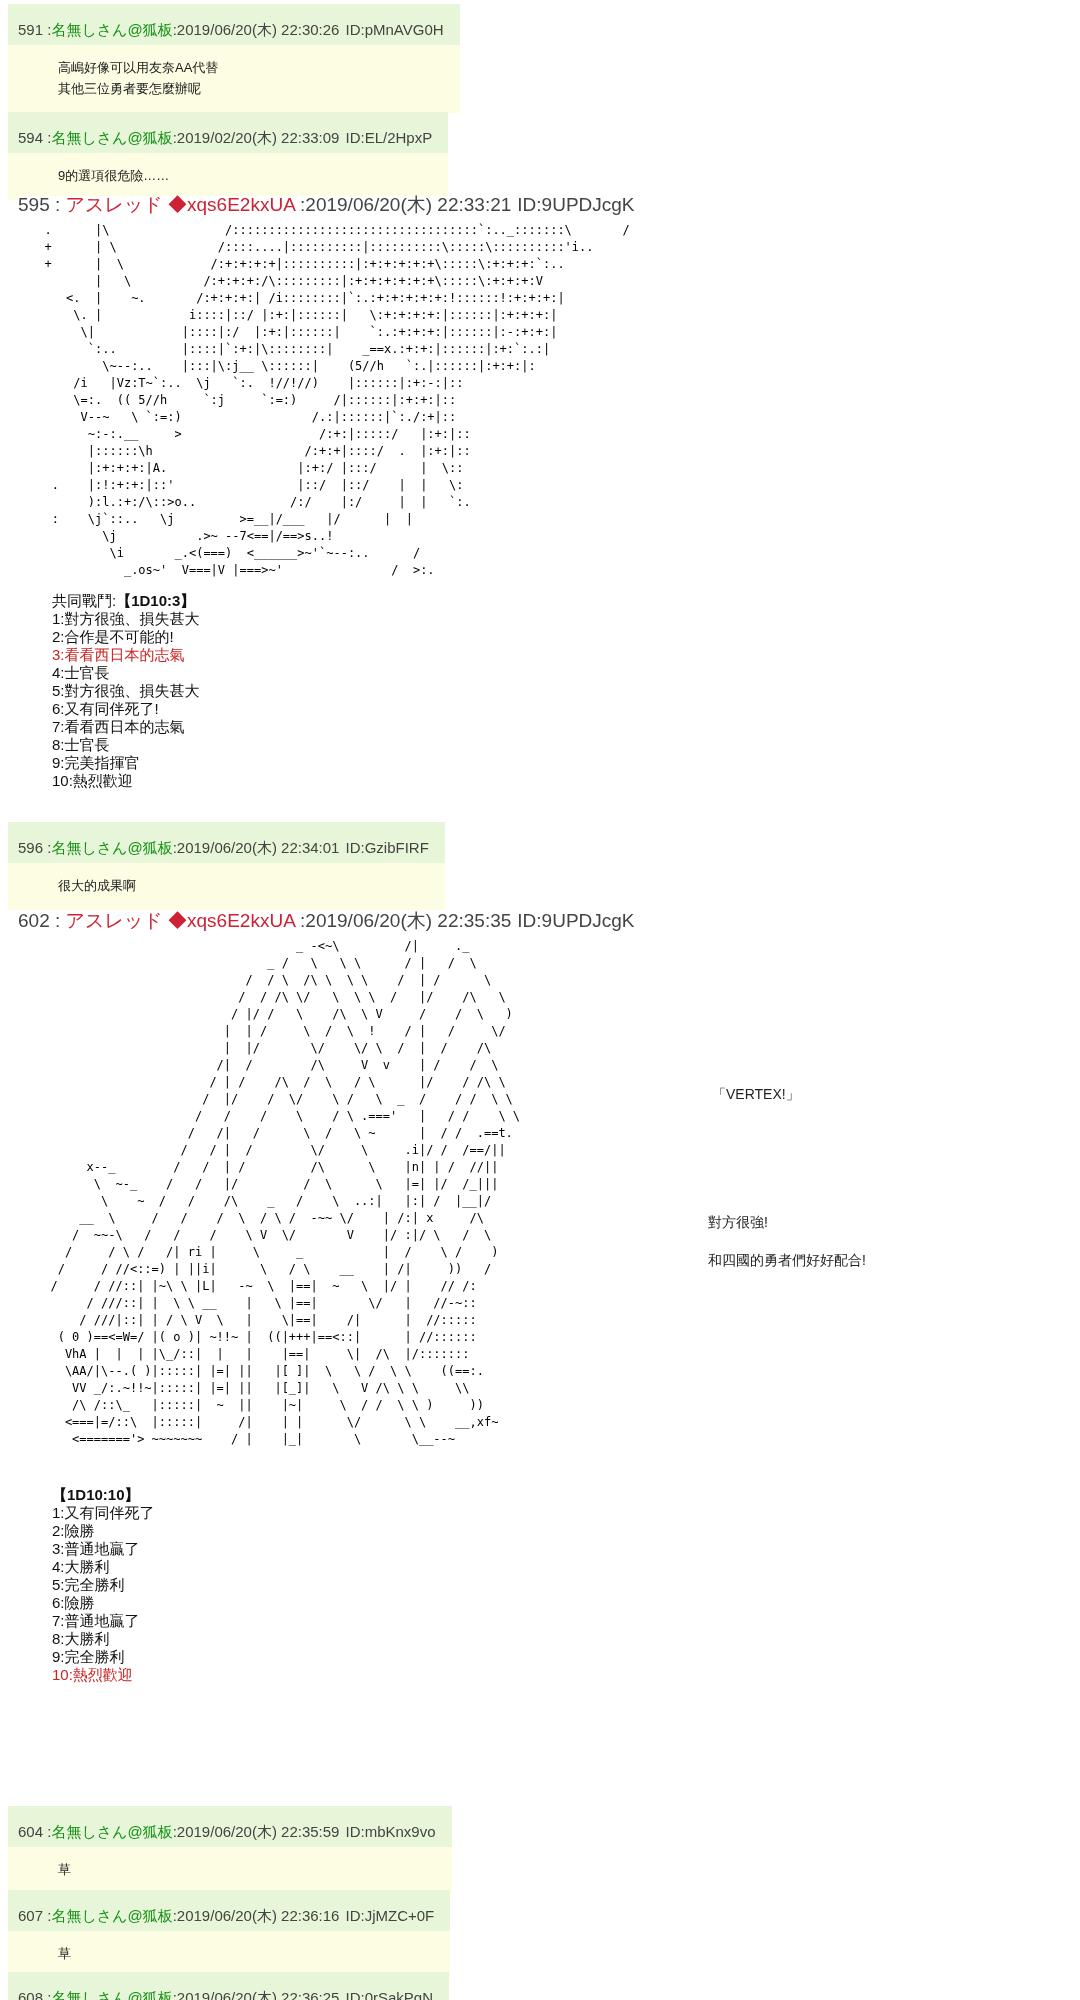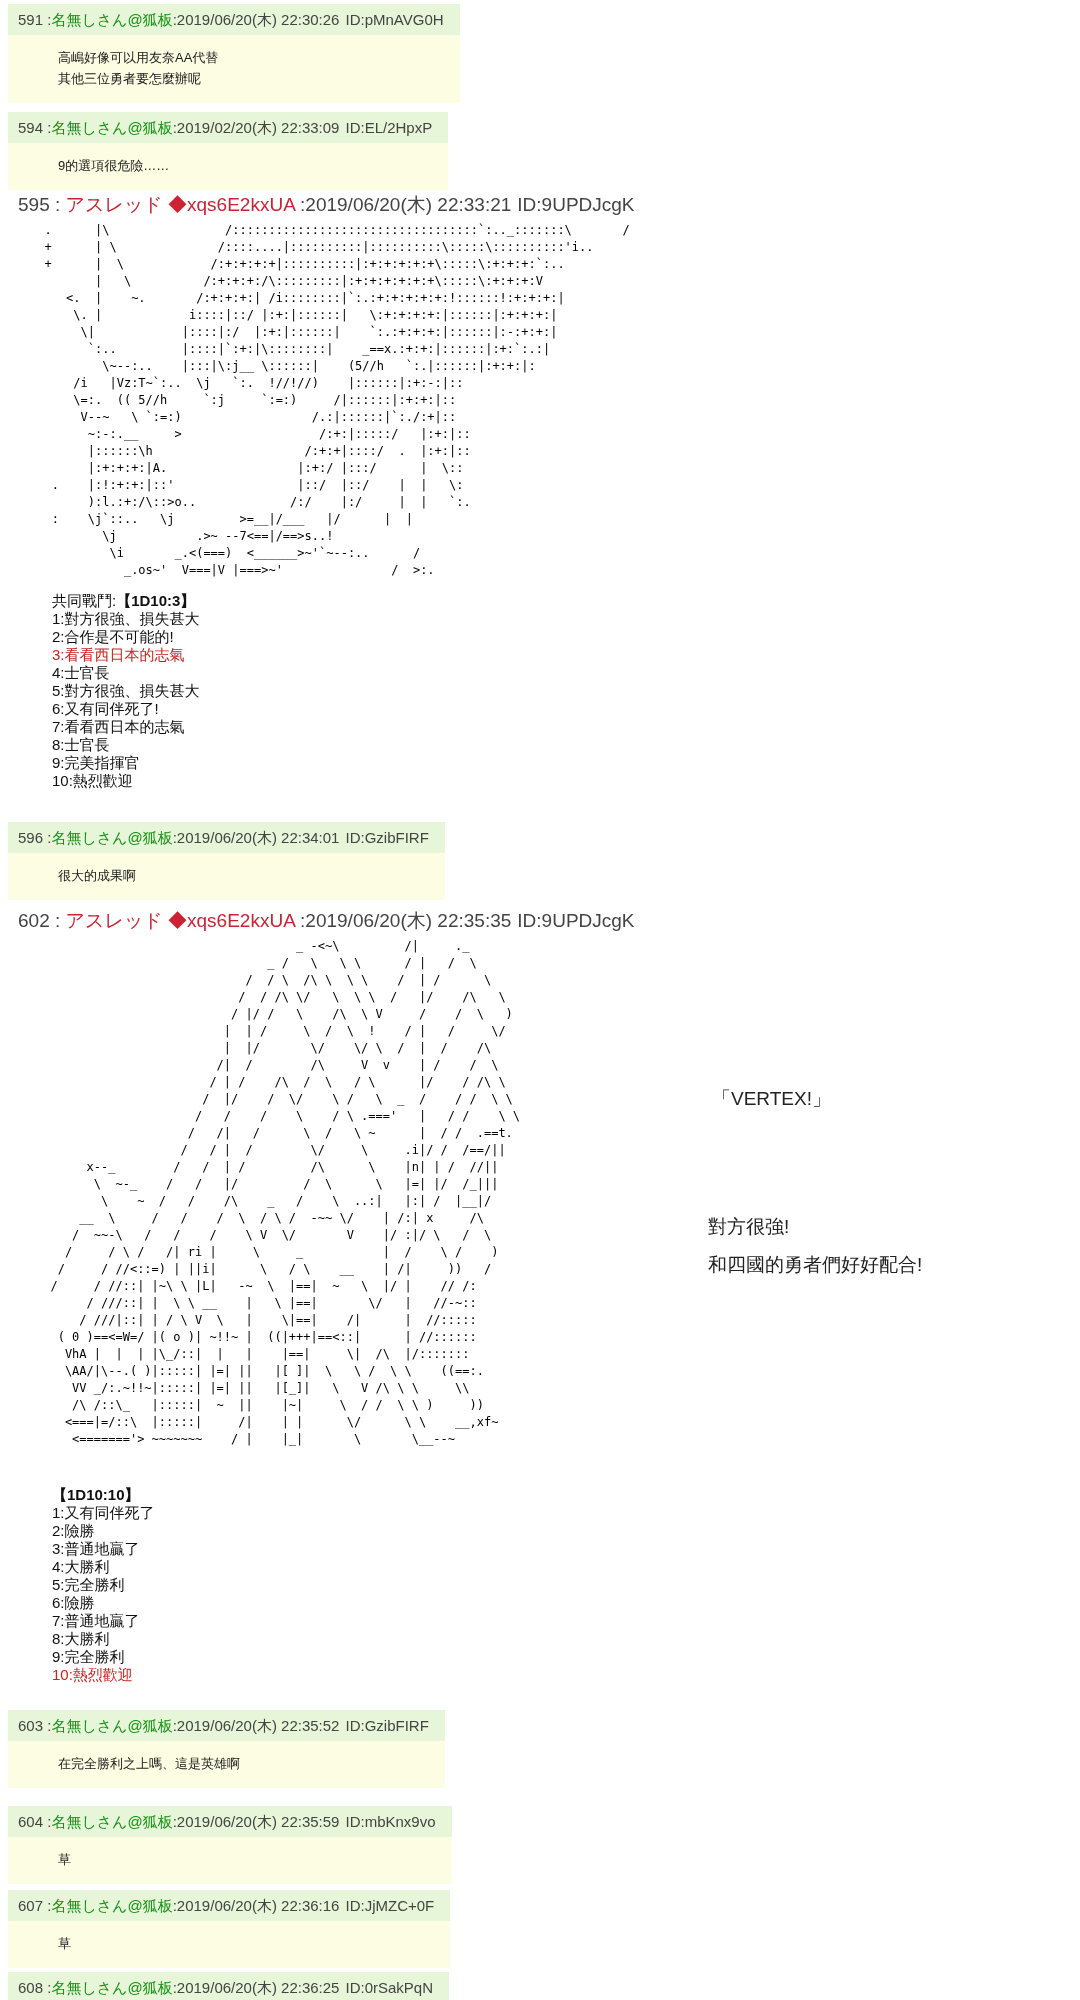--- a/index.html
+++ b/index.html
@@ -1,35 +1,35 @@
 <!DOCTYPE html>
 <html style="--header_bg: #e7f5d8; --body_bg: #fdfde3; --header_text: #444444; --name_green: #149014; --name_red: #cc2233; --dice_red: #cc2222;"><head>
 <meta charset="utf-8">
 <style>
   html,body{margin:0;padding:0;background:#fff;}
   .page{position:relative;width:1080px;height:2000px;overflow:hidden;background:#fff;
         font-family:"Liberation Sans",sans-serif;color:#1b1b1b;}
   .post{position:absolute;left:8px;display:inline-block;}
-  .hdr{background:var(--header_bg,#e7f5d8);padding:7px 16px 6px 10px;font-size:15px;
+  .hdr{background:var(--header_bg,#e7f5d8);padding:17px 16px 6px 10px;font-size:15px;
        color:var(--header_text,#444);white-space:nowrap;line-height:18px;}
   .bod{background:var(--body_bg,#fdfde3);padding:12px 18px 14px 50px;font-size:13px;
        line-height:21px;color:#1b1b1b;}
   .line{white-space:nowrap;}
   .num{color:var(--header_text,#444);}
   .green{color:var(--name_green,#149014);}
   .red{color:var(--name_red,#cc2233);}
   .sp{margin-left:6px;}
   .ahdr{position:absolute;left:18px;font-size:19px;white-space:nowrap;color:var(--header_text,#444);line-height:18px;background:#fff;}
   .aa{position:absolute;margin:0;font-family:"DejaVu Sans Mono",monospace;font-size:12px;
       line-height:17px;white-space:pre;color:#000;}
   .dice{position:absolute;font-size:15px;line-height:18px;color:#111;}
   .dline{white-space:nowrap;}
   .dline b{font-weight:bold;}
   .dred{color:var(--dice_red,#cc2222);}
-  .speech{position:absolute;font-size:19px;white-space:nowrap;color:#222;text-align:center;}
+  .speech{position:absolute;font-size:14px;white-space:nowrap;color:#222;text-align:center;}
 </style>
 </head>
 <body>
 
 <div class="page">
 
   <div class="post" style="top:4px">
     <div class="hdr"><span class="num">591</span><span class="num"> :</span><span class="green">名無しさん@狐板</span><span class="num">:</span><span class="num">2019/06/20(木) 22:30:26</span><span class="num sp">ID:pMnAVG0H</span></div>
     <div class="bod">
       <div class="line">高嶋好像可以用友奈AA代替</div>
@@ -128,26 +128,20 @@
     <div class="dline">3:普通地贏了</div>
     <div class="dline">4:大勝利</div>
     <div class="dline">5:完全勝利</div>
     <div class="dline">6:險勝</div>
     <div class="dline">7:普通地贏了</div>
     <div class="dline">8:大勝利</div>
     <div class="dline">9:完全勝利</div>
     <div class="dline dred">10:熱烈歡迎</div>
   </div>
 
-  <div class="post" style="top:1710px">
-    <div class="hdr"><span class="num">603</span><span class="num"> :</span><span class="green">名無しさん@狐板</span><span class="num">:</span><span class="num">2019/06/20(木) 22:35:52</span><span class="num sp">ID:GzibFIRF</span></div>
-    <div class="bod">
-      <div class="line">在完全勝利之上嗎、這是英雄啊</div>
-    </div>
-  </div>
 
   <div class="post" style="top:1806px">
     <div class="hdr"><span class="num">604</span><span class="num"> :</span><span class="green">名無しさん@狐板</span><span class="num">:</span><span class="num">2019/06/20(木) 22:35:59</span><span class="num sp">ID:mbKnx9vo</span></div>
     <div class="bod">
       <div class="line">草</div>
     </div>
   </div>
 
   <div class="post" style="top:1890px">
     <div class="hdr"><span class="num">607</span><span class="num"> :</span><span class="green">名無しさん@狐板</span><span class="num">:</span><span class="num">2019/06/20(木) 22:36:16</span><span class="num sp">ID:JjMZC+0F</span></div>

